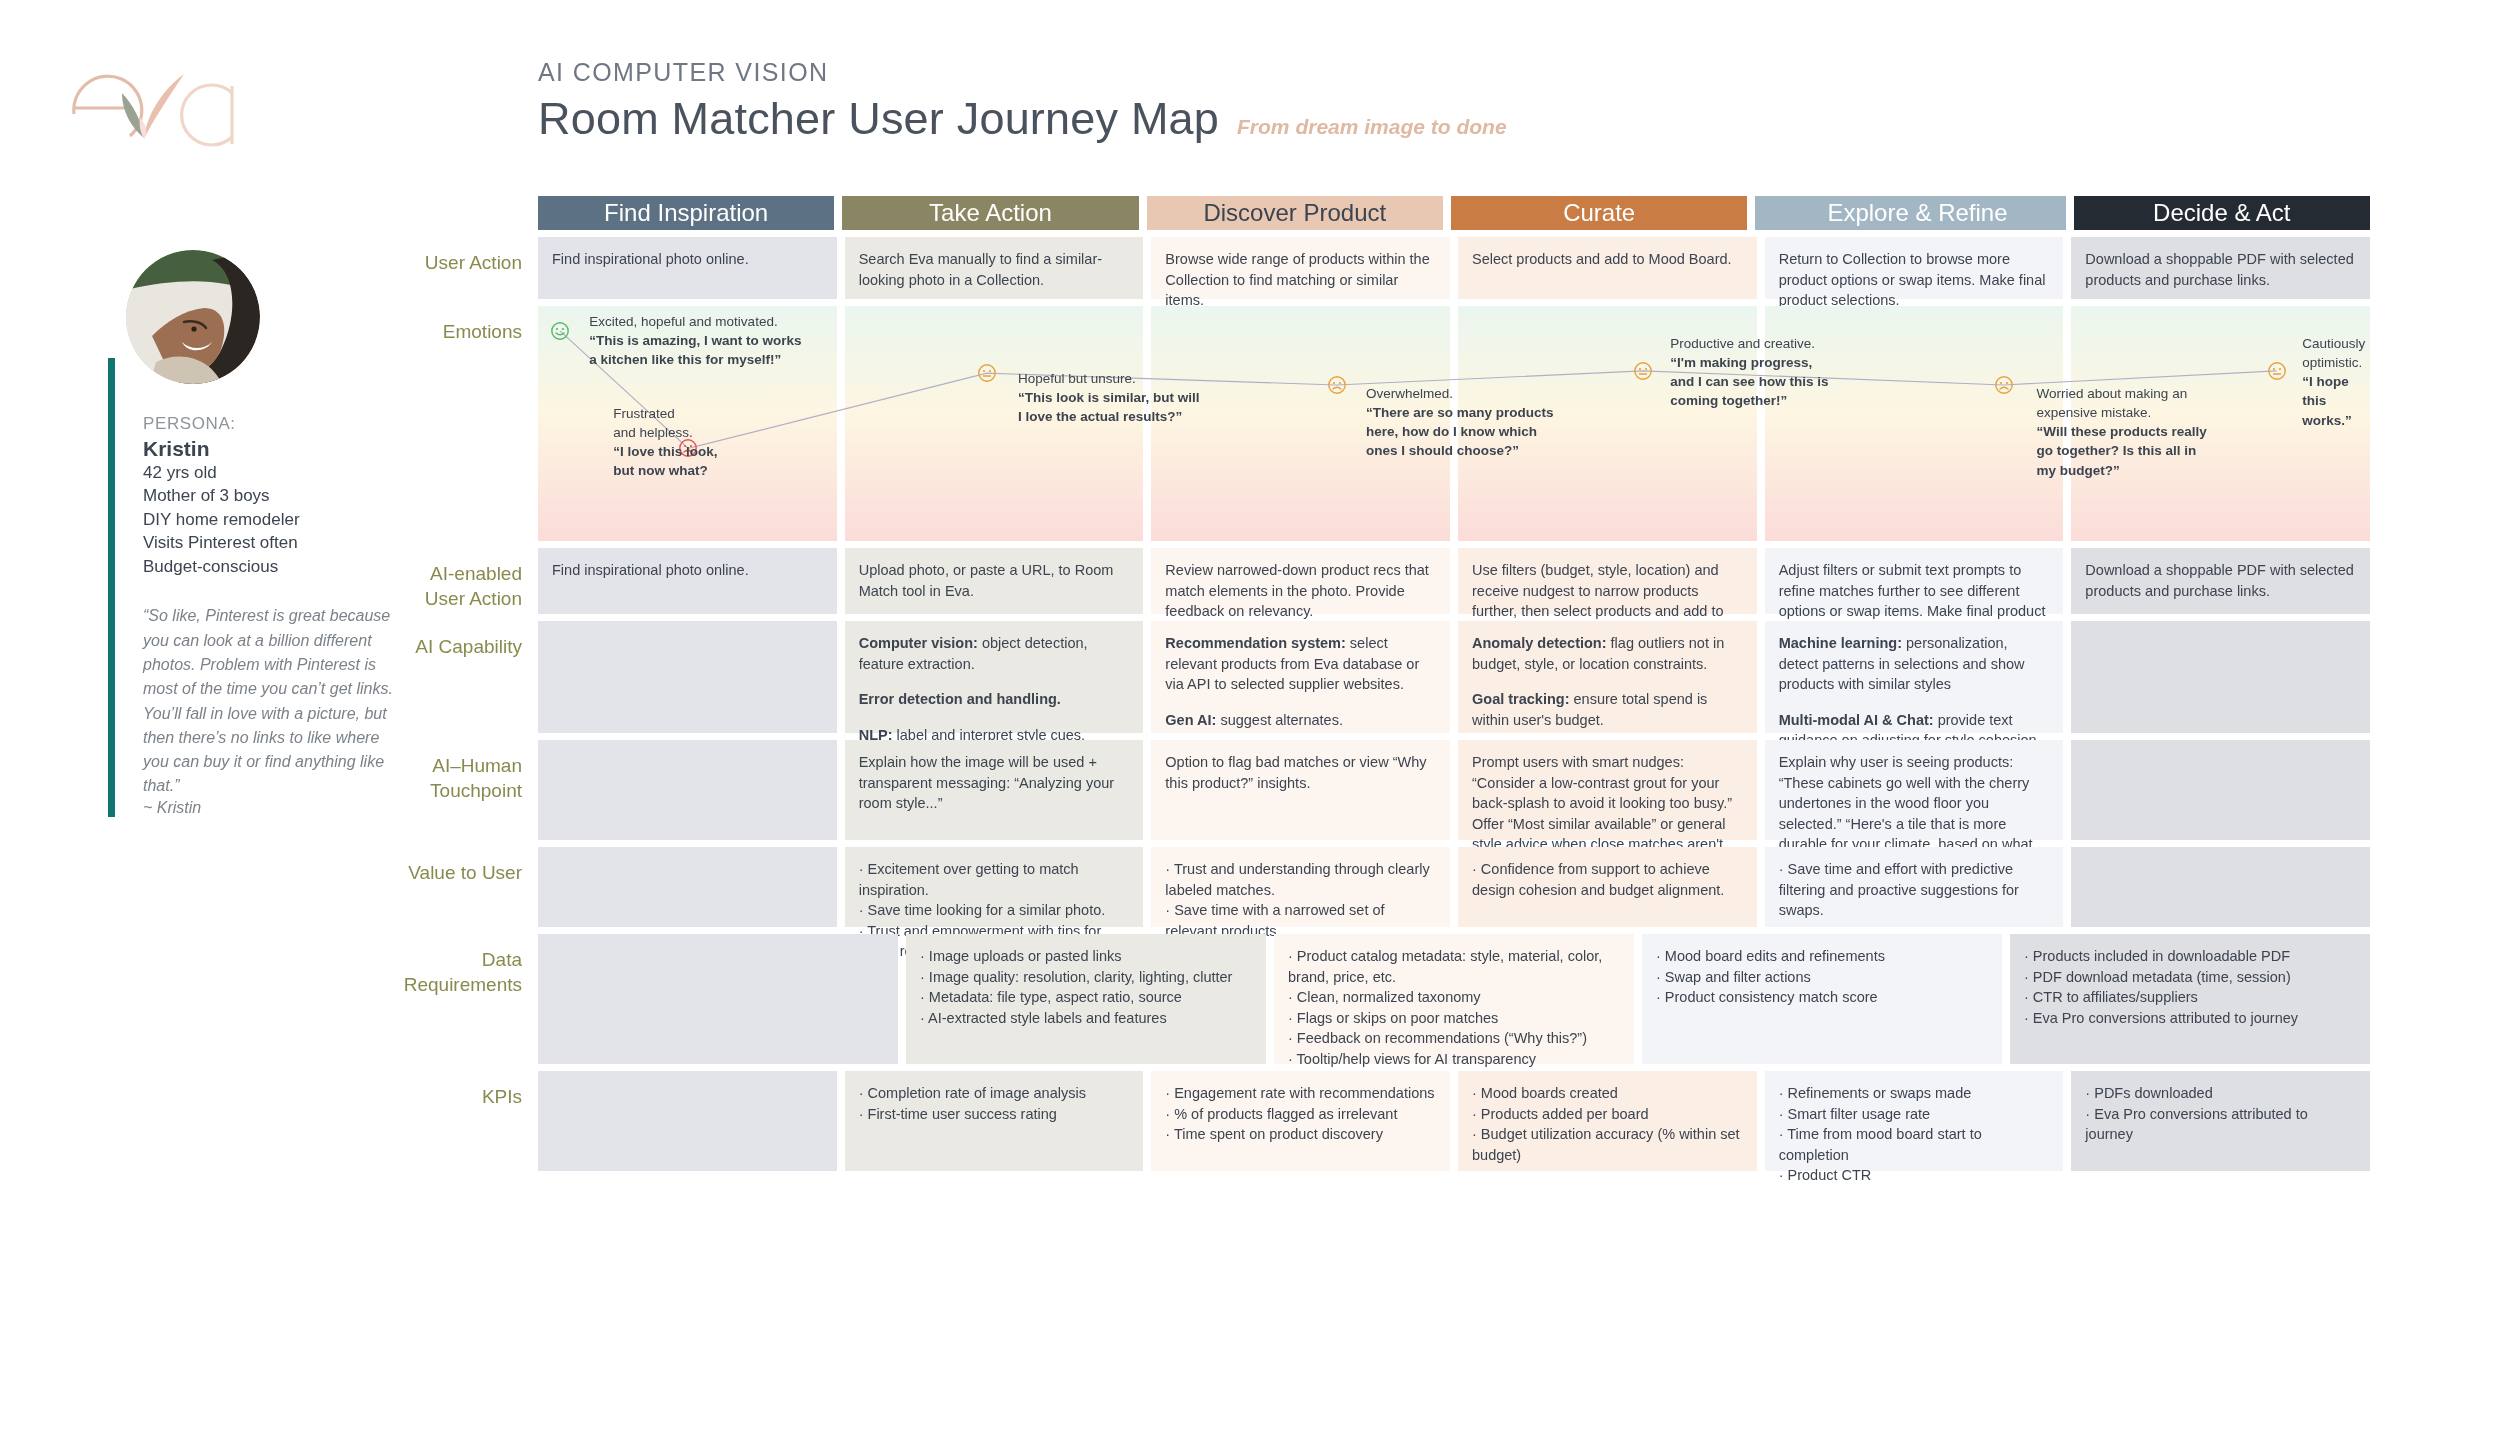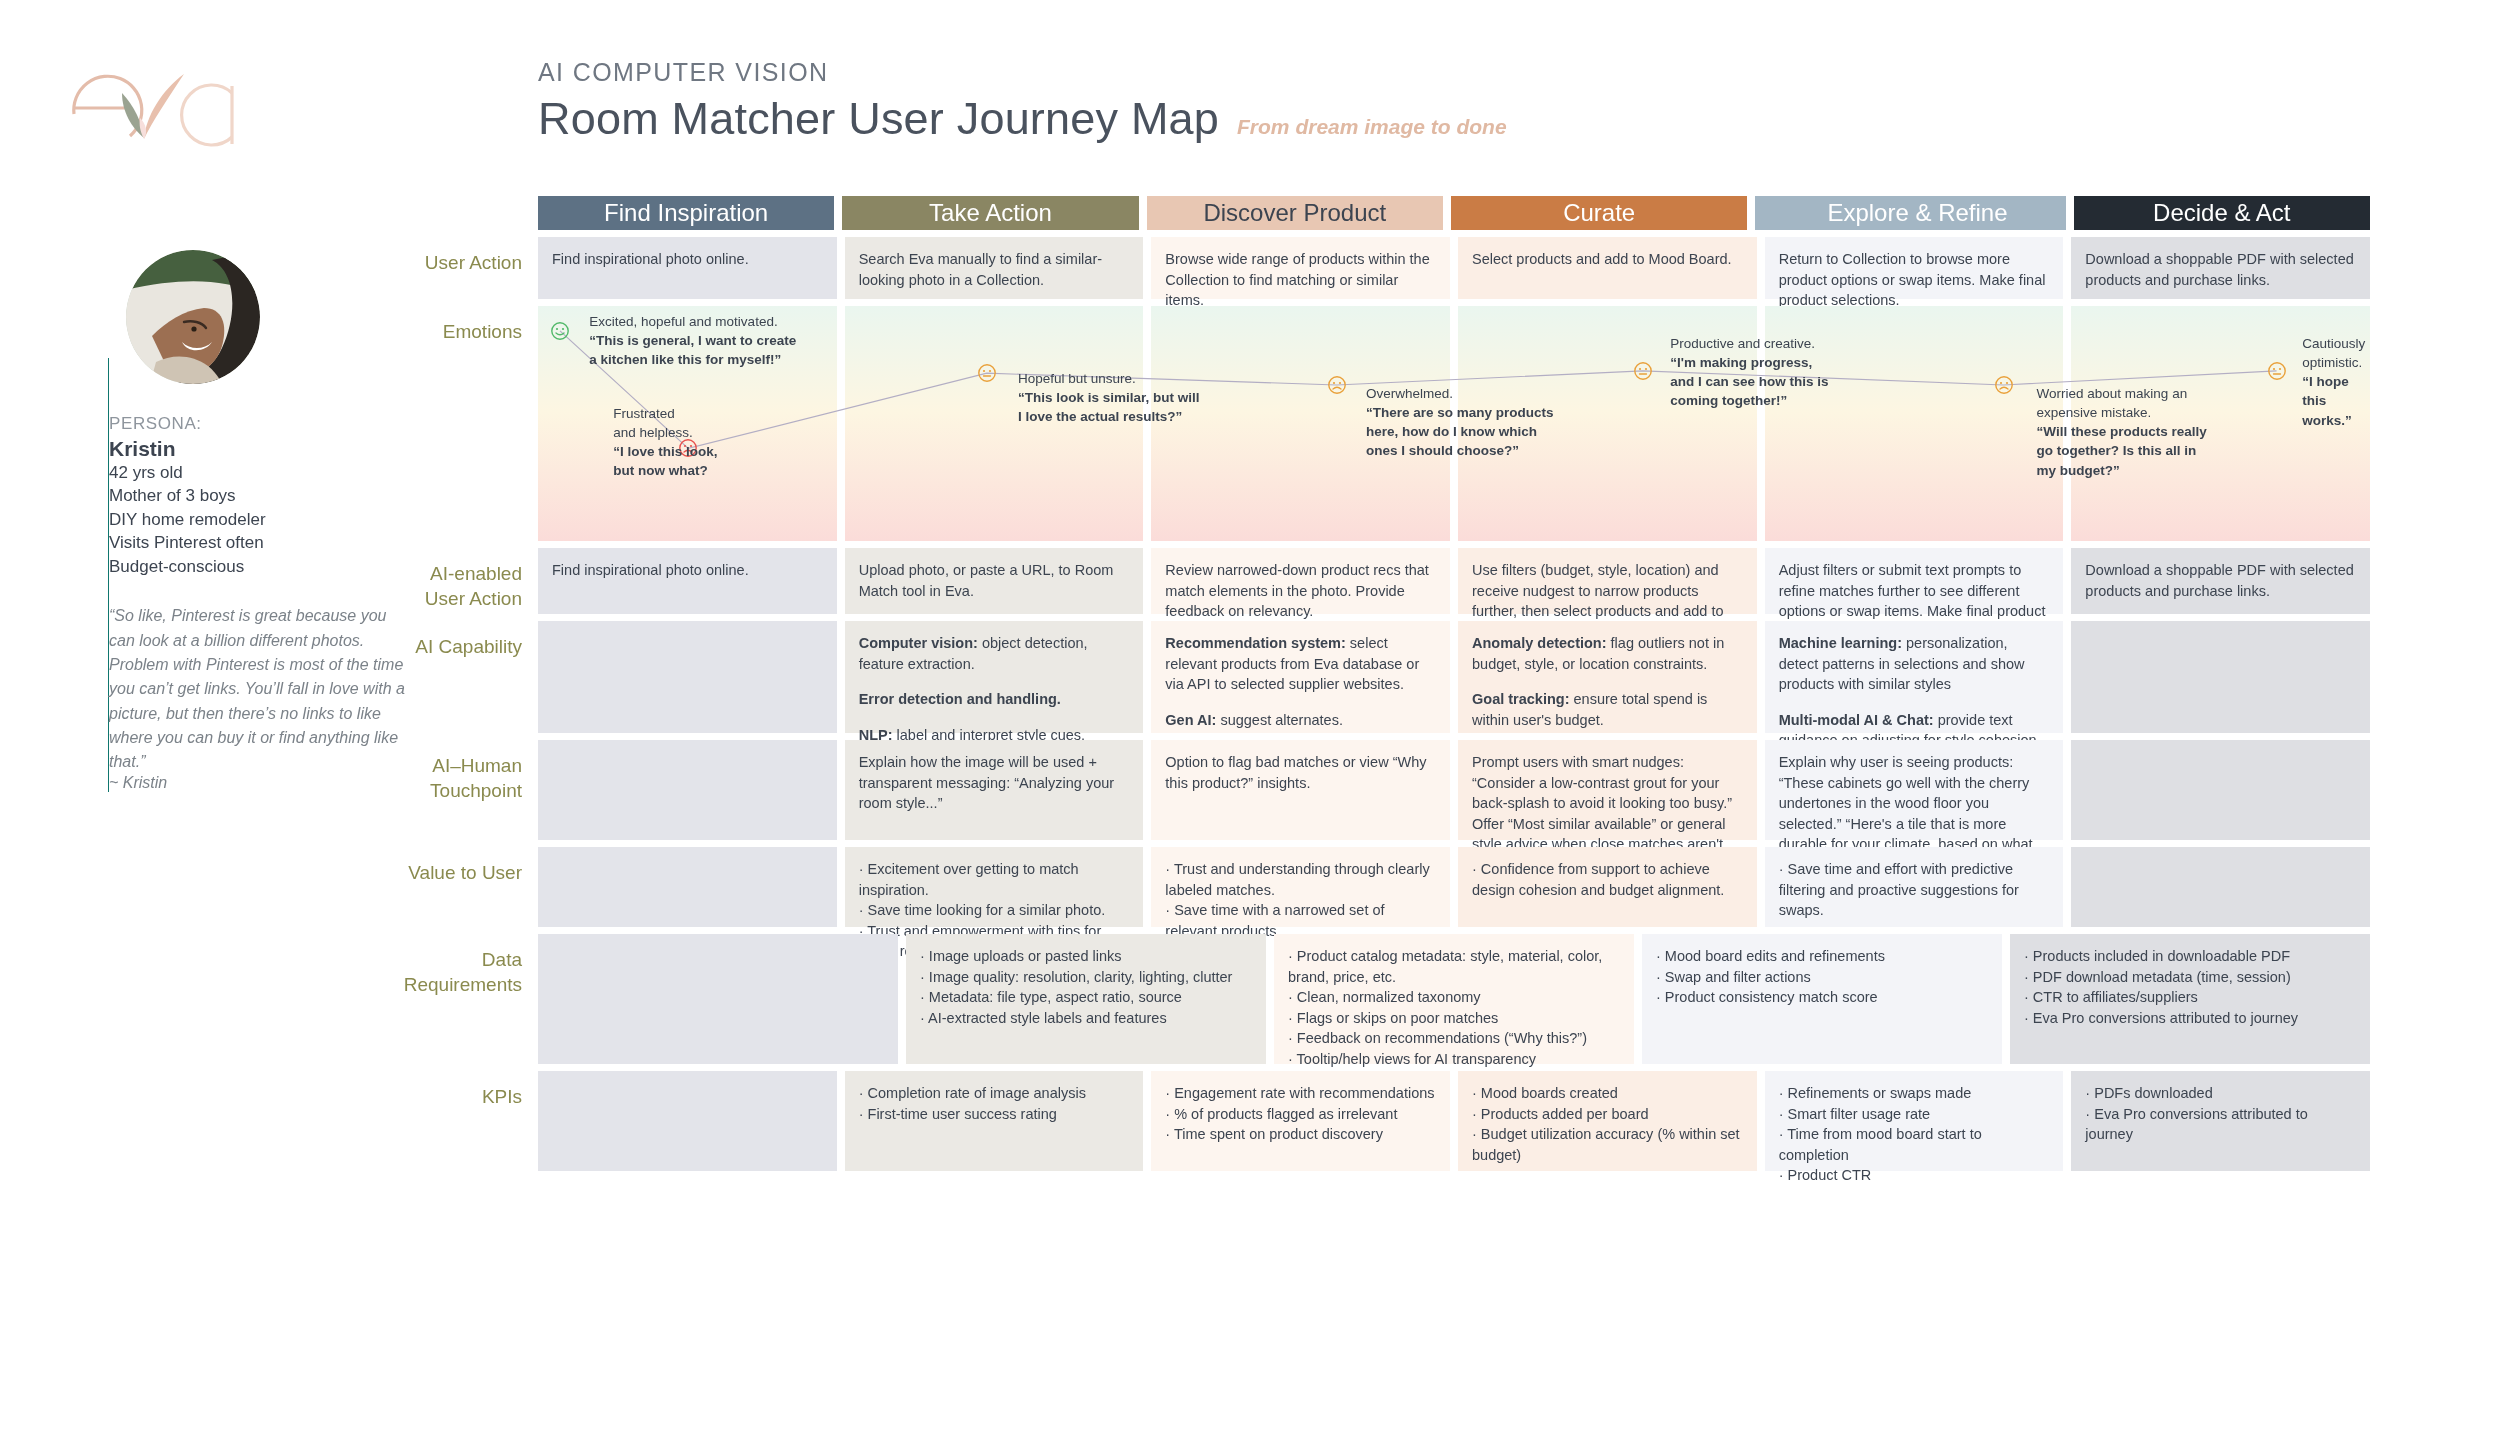--- a/index.html
+++ b/index.html
@@ -26,21 +26,21 @@
   .tagline { font-size: 21px; font-style: italic; font-weight: 600; color: #e0b9a3; }
 
   
   .persona { position: absolute; left: 108px; top: 250px; width: 300px; }
   .avatar {
     width: 134px; height: 134px; border-radius: 50%;
     margin-left: 18px; overflow: hidden; position: relative;
     background: #cfd6cb;
   }
   .avatar svg { display: block; width: 134px; height: 134px; }
-  .persona-body { border-left: 1px solid #0f766e; margin-top: -26px; padding-top: 26px; }
+  .persona-body { border-left: 7px solid #0f766e; padding-left: 28px; margin-top: -26px; padding-top: 26px; }
   .persona-label { font-size: 17px; color: #8e959d; letter-spacing: 0.6px; margin-top: 30px; }
   .persona-name { font-size: 21px; font-weight: bold; color: #3c4450; margin-top: 3px; }
   .persona-line { font-size: 17px; color: #3c4450; line-height: 1.38; }
   .persona-quote {
     margin-top: 26px; font-size: 16px; font-style: italic;
     color: #7b8289; line-height: 1.52;
   }
   .persona-attrib { font-size: 16px; font-style: italic; color: #7b8289; }
 
   
@@ -252,21 +252,21 @@
                 <circle cx="13" cy="8" r="1.1" fill="#e9a13b"></circle>
                 <path d="M6,14 Q10,10.5 14,14" fill="none" stroke="#e9a13b" stroke-width="1.3" stroke-linecap="round"></path>
               </svg>
             </div><div class="face" style="left: 94.9%; top: 54.875px; transform: translateX(-50%);">
               <svg viewBox="0 0 20 20" width="20" height="20">
                 <circle cx="10" cy="10" r="8.2" fill="none" stroke="#e9a13b" stroke-width="1.4"></circle>
                 <circle cx="7" cy="8" r="1.1" fill="#e9a13b"></circle>
                 <circle cx="13" cy="8" r="1.1" fill="#e9a13b"></circle>
                 <line x1="6.5" y1="13" x2="13.5" y2="13" stroke="#e9a13b" stroke-width="1.3" stroke-linecap="round"></line>
               </svg>
-            </div><div class="emo-note" style="left: 2.8%; top: 6px;"><div style="white-space: pre-line;">Excited, hopeful and motivated.</div><div class="q" style="white-space: pre-line;">“This is general, I want to create
+            </div><div class="emo-note" style="left: 2.8%; top: 6px;"><div style="white-space: pre-line;">Excited, hopeful and motivated.</div><div class="q" style="white-space: pre-line;">“This is amazing, I want to works
 a kitchen like this for myself!”</div></div><div class="emo-note" style="left: auto; top: 98px; right: 90.2%; text-align: left;"><div style="white-space: pre-line;">Frustrated
 and helpless.</div><div class="q" style="white-space: pre-line;">“I love this look,
 but now what?</div></div><div class="emo-note" style="left: 26.2%; top: 35px; margin-top: 28px;"><div style="white-space: pre-line;">Hopeful but unsure.</div><div class="q" style="white-space: pre-line;">“This look is similar, but will
 I love the actual results?”</div></div><div class="emo-note" style="left: 45.2%; top: 78px;"><div style="white-space: pre-line;">Overwhelmed.</div><div class="q" style="white-space: pre-line;">“There are so many products
 here, how do I know which
 ones I should choose?”</div></div><div class="emo-note" style="left: 61.8%; top: 28px;"><div style="white-space: pre-line;">Productive and creative.</div><div class="q" style="white-space: pre-line;">“I'm making progress,
 and I can see how this is
 coming together!”</div></div><div class="emo-note" style="left: 81.8%; top: 78px;"><div style="white-space: pre-line;">Worried about making an
 expensive mistake.</div><div class="q" style="white-space: pre-line;">“Will these products really
 go together? Is this all in

